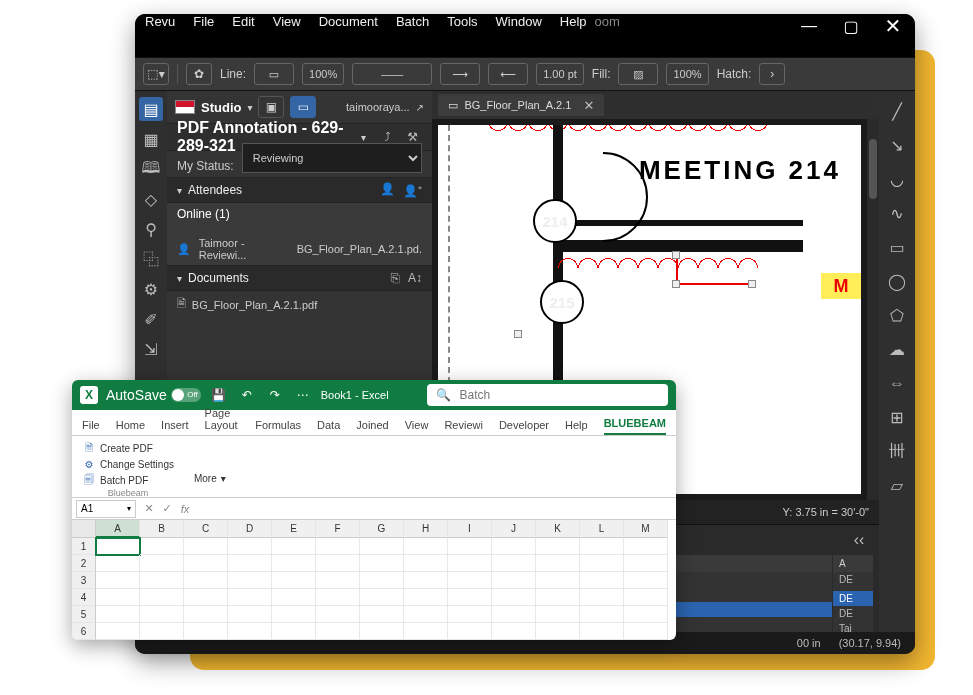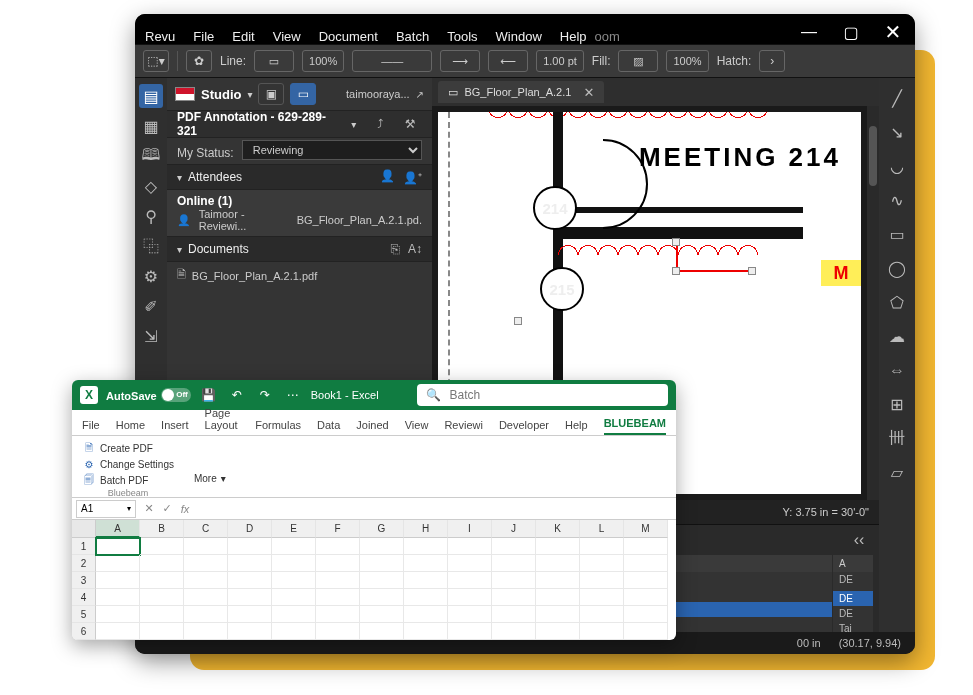--- a/index.html
+++ b/index.html
@@ -3,21 +3,21 @@
 <meta charset="utf-8">
 <style>
 * { margin: 0; padding: 0; box-sizing: border-box; font-family: "Segoe UI", Arial, sans-serif; }
 body { width: 973px; height: 695px; background: #fff; position: relative; overflow: hidden; }
 
 
 .yellow-card { position: absolute; left: 190px; top: 50px; width: 745px; height: 620px; background: #f2b731; border-radius: 14px; }
 
 
 .revu { position: absolute; left: 135px; top: 14px; width: 780px; height: 640px; background: #161616; border-radius: 10px; box-shadow: 0 8px 25px rgba(0,0,0,.4); display: flex; flex-direction: column; overflow: hidden; color: #eee; }
-.revu-menubar { display: flex; align-items: flex-end; height: 30px; padding: 0 10px; gap: 18px; background: #000; font-size: 13px; }
+.revu-menubar { display: flex; align-items: flex-start; height: 43px; padding: 0 10px; gap: 18px; background: #000; font-size: 13px; }
 .revu-menubar .menu-item { color: #eee; cursor: pointer; }
 .revu-menubar .spacer { flex: 1; }
 .win-btn { width: 24px; height: 24px; display: flex; align-items: center; justify-content: center; color: #fff; cursor: pointer; font-size: 16px; }
 .revu-toolbar { display: flex; align-items: center; height: 34px; padding: 0 8px; gap: 8px; background: #3a3a3a; font-size: 12px; border-top: 1px solid #111; border-bottom: 1px solid #111; }
 .tb-icon { width: 26px; height: 22px; border: 1px solid #666; border-radius: 3px; display: flex; align-items: center; justify-content: center; color: #ccc; cursor: pointer; font-size: 12px; }
 .tb-sep { width: 1px; height: 20px; background: #555; }
 .tb-label { color: #ccc; font-size: 12px; }
 .tb-box { height: 22px; min-width: 40px; border: 1px solid #666; border-radius: 3px; display: flex; align-items: center; justify-content: center; padding: 0 6px; color: #ccc; font-size: 11px; cursor: pointer; }
 
 .revu-body { flex: 1; display: flex; min-height: 0; }
@@ -27,35 +27,35 @@
 
 .studio-panel { width: 265px; background: #343434; display: flex; flex-direction: column; font-size: 12px; }
 .studio-header { display: flex; align-items: center; gap: 6px; padding: 6px 8px; height: 32px; }
 .flag { width: 20px; height: 14px; background: linear-gradient(0deg,#fff 50%,#cf142b 50%); border: 1px solid #888; }
 .studio-title { font-weight: 700; color: #fff; font-size: 13px; }
 .chev { color: #ccc; font-size: 10px; }
 .sq-btn { width: 26px; height: 22px; border: 1px solid #555; display: flex; align-items: center; justify-content: center; cursor: pointer; color: #ccc; border-radius: 3px; }
 .sq-btn.active { background: #3465a4; color:#fff; border-color:#3465a4; }
 
 .session-row { display: flex; align-items: center; gap: 6px; padding: 4px 10px; height: 28px; background: #2e2e2e; border-top: 1px solid #222; border-bottom: 1px solid #222; }
-.session-name { font-weight: 700; color: #fff; font-size: 12px; }
+.session-name { font-weight: 700; color: #fff; font-size: 16px; }
 
 .status-row { display: flex; align-items: flex-end; gap: 8px; padding: 4px 10px; height: 26px; }
 .status-label { color: #ccc; }
-.status-select { flex: 1; height: 20px; background: #1e1e1e; border: 1px solid #555; color: #ccc; font-size: 11px; padding: 0 6px; }
+.status-select { flex: 1; height: 30px; background: #1e1e1e; border: 1px solid #555; color: #ccc; font-size: 11px; padding: 0 6px; }
 
 .section-hdr { display: flex; align-items: center; gap: 6px; padding: 4px 10px; height: 26px; background: #2a2a2a; border-top: 1px solid #222; border-bottom: 1px solid #222; }
 .section-hdr .icons { margin-left: auto; display: flex; gap: 8px; color: #bbb; }
 
 .tabs-row { display: flex; height: 24px; background: #2e2e2e; }
 .tab { padding: 0 10px; display: flex; align-items: center; font-size: 11px; color: #ccc; cursor: pointer; }
 .tab.active { background: #3465a4; color: #fff; }
 
 .online-box { padding: 4px 10px; background: #3a3a3a; }
-.online-title { font-weight: 700; color: #fff; font-size: 12px; margin-bottom: 0; }
+.online-title { font-weight: 400; color: #fff; font-size: 12px; margin-bottom: 16px; }
 .attendee-row { display: flex; gap: 8px; font-size: 11px; color: #ccc; align-items: center; }
 .person-icon { color: #bbb; }
 
 .doc-item { display: flex; align-items: center; gap: 6px; padding: 4px 10px; font-size: 11px; color: #ccc; }
 
 .bottom-tabs { display: flex; height: 24px; background: #2a2a2a; font-size: 11px; }
 .bottom-tabs .tab2 { padding: 0 12px; display: flex; align-items: center; color: #bbb; cursor: pointer; }
 .bottom-tabs .tab2.active { background: #3465a4; color: #fff; }
 
 .main-area { flex: 1; display: flex; flex-direction: column; background: #1a1a1a; min-width: 0; }
@@ -95,21 +95,21 @@
 .mk-head { background: #3a3a3a; padding: 3px 6px; font-size: 10px; }
 .mk-cell { padding: 2px 6px; font-size: 10px; color: #bbb; }
 .mk-cell.sel { background: #2a64b0; color: #fff; }
 
 .revu-footer { height: 22px; background: #1a1a1a; display: flex; align-items: center; justify-content: flex-end; gap: 18px; padding: 0 14px; font-size: 11px; color: #bbb; }
 
 
 .excel { position: absolute; left: 72px; top: 380px; width: 604px; height: 260px; background: #fff; border-radius: 6px; box-shadow: 0 6px 20px rgba(0,0,0,.35); display: flex; flex-direction: column; overflow: hidden; font-size: 12px; }
 .excel-titlebar { height: 30px; background: #107c41; display: flex; align-items: center; padding: 0 8px; gap: 8px; color: #fff; }
 .xl-icon { width: 18px; height: 18px; background: #fff; color: #107c41; display: flex; align-items: center; justify-content: center; font-weight: 700; font-size: 12px; border-radius: 3px; }
-.autosave { display: flex; align-items: flex-end; gap: 4px; font-size: 11px; font-weight: bold; }
+.autosave { display: flex; align-items: center; gap: 4px; font-size: 14px; }
 .toggle { width: 30px; height: 14px; background: rgba(255,255,255,.3); border-radius: 8px; position: relative; }
 .toggle::after { content: "Off"; position: absolute; right: 3px; top: 0; font-size: 8px; line-height: 14px; color: #fff; }
 .toggle::before { content: ""; position: absolute; left: 1px; top: 1px; width: 12px; height: 12px; background: #fff; border-radius: 50%; }
 .qa-icon { width: 20px; height: 20px; display: flex; align-items: center; justify-content: center; color: #fff; cursor: pointer; }
 .xl-title { font-size: 11px; }
 .xl-search { flex: 1; max-width: 260px; height: 22px; background: #fff; border-radius: 4px; display: flex; align-items: center; padding: 0 10px; gap: 8px; color: #777; margin-left: 30px; }
 
 .excel-ribbon-tabs { height: 26px; background: #fff; display: flex; align-items: flex-end; padding: 0 10px; gap: 16px; font-size: 11px; border-bottom: 1px solid #ccc; }
 .ribtab { color: #444; padding-bottom: 4px; cursor: pointer; }
 .ribtab.active { color: #107c41; border-bottom: 2px solid #107c41; font-weight: 600; }

